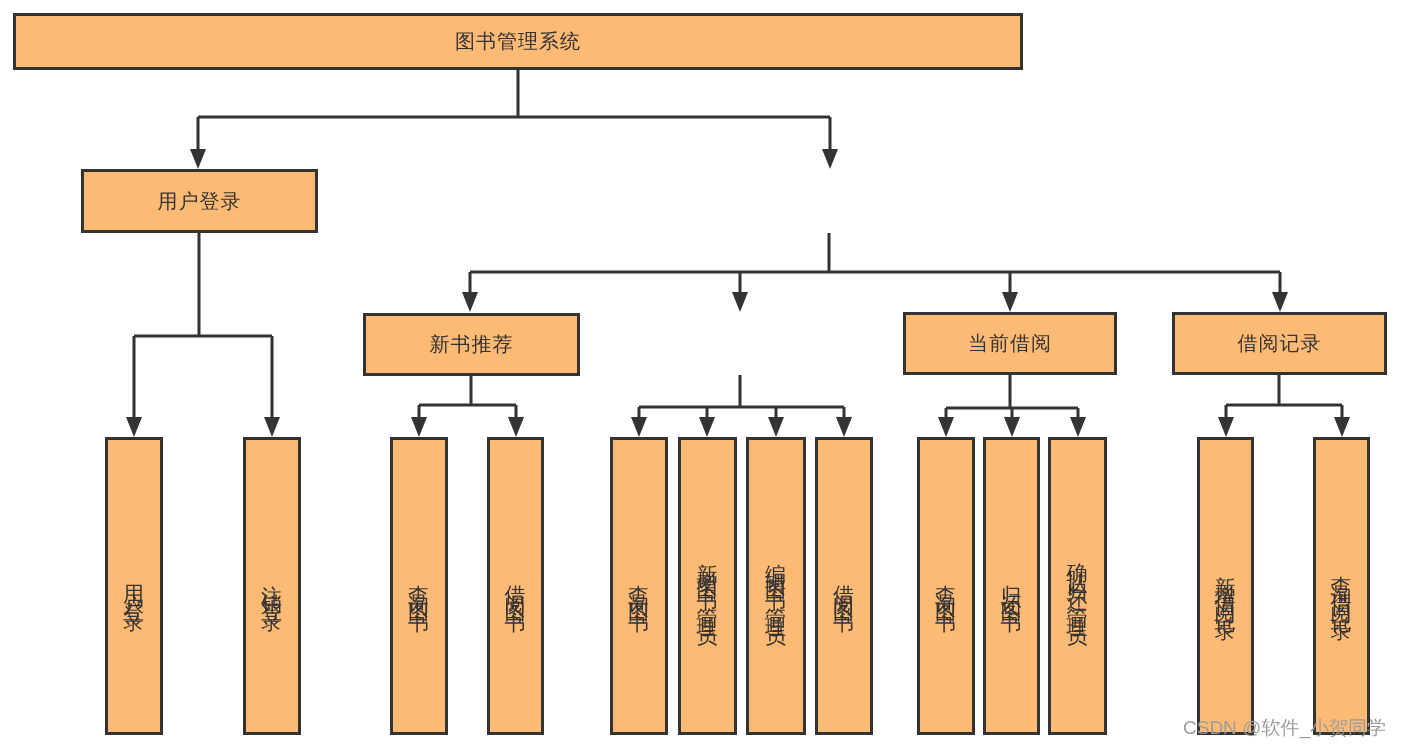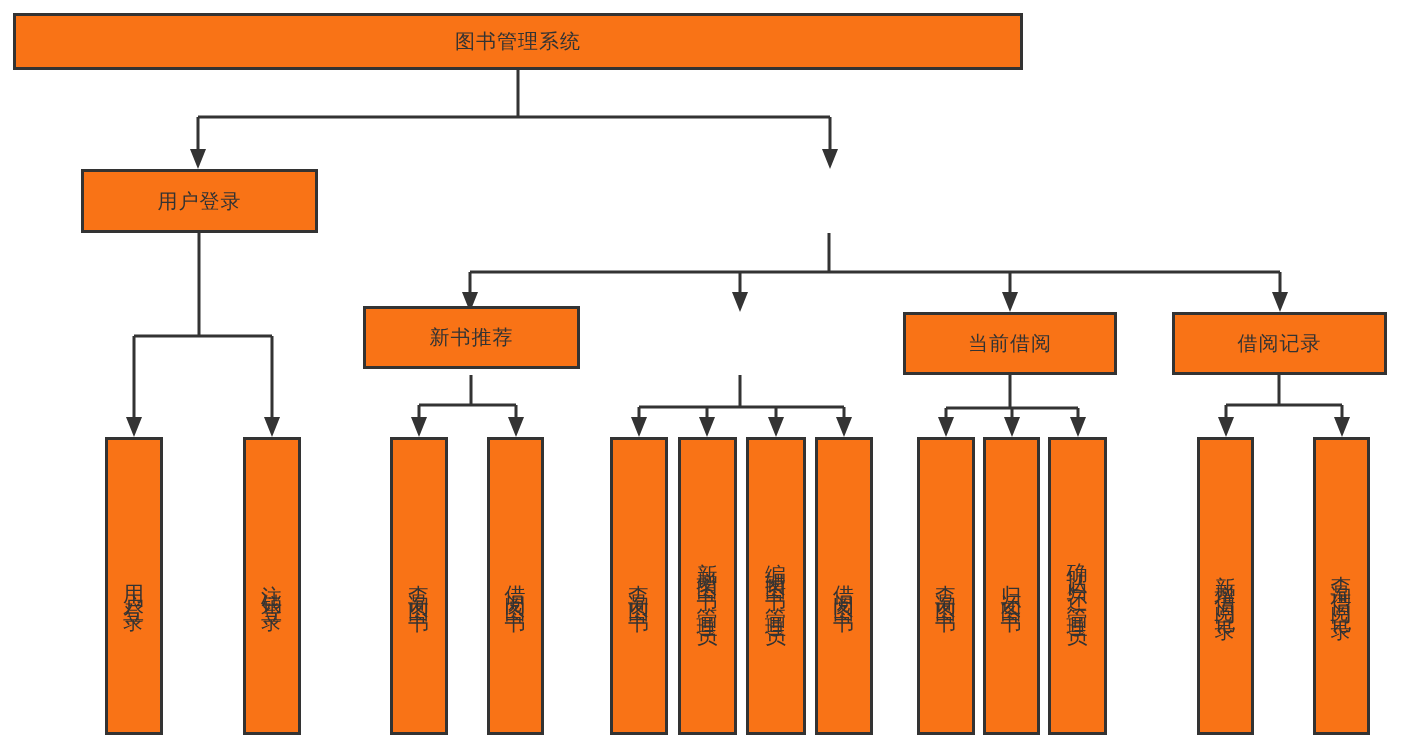--- a/index.html
+++ b/index.html
@@ -15,21 +15,21 @@
     width:1405px;height:747px;
     background:var(--background);
     overflow:hidden;
   }
   .wires{position:absolute;left:0;top:0;width:1405px;height:747px;}
   .wire{stroke:var(--line);stroke-width:3;fill:none;}
   .ah{fill:var(--line);stroke:none;}
   .box{
     position:absolute;box-sizing:border-box;
     border:3px solid var(--line);
-    background:#f97316;
+    background:#fdba74;
     display:flex;align-items:center;justify-content:center;
     color:var(--text);
   }
   .h-label{font-size:20px;letter-spacing:1px;white-space:nowrap;}
   .v-label{
     writing-mode:vertical-rl;
     text-orientation:mixed;
     font-size:21px;
     letter-spacing:9px;
     line-height:1;
@@ -99,21 +99,21 @@
   </svg>
 
   <div class="box" style="left:13px;top:13px;width:1010px;height:57px">
     <span class="h-label">图书管理系统</span>
   </div>
 
   <div class="box" style="left:81px;top:169px;width:237px;height:64px">
     <span class="h-label">用户登录</span>
   </div>
 
-  <div class="box" style="left:363px;top:306px;width:217px;height:63px">
+  <div class="box" style="left:363px;top:313px;width:217px;height:63px">
     <span class="h-label">新书推荐</span>
   </div>
   <div class="box" style="left:903px;top:312px;width:214px;height:63px">
     <span class="h-label">当前借阅</span>
   </div>
   <div class="box" style="left:1172px;top:312px;width:215px;height:63px">
     <span class="h-label">借阅记录</span>
   </div>
 
   <div class="box" style="left:105px;top:437px;width:58px;height:298px">
@@ -153,14 +153,15 @@
     <span class="v-label">确认归还（管理员）</span>
   </div>
 
   <div class="box" style="left:1197px;top:437px;width:57px;height:298px">
     <span class="v-label">新增借阅记录</span>
   </div>
   <div class="box" style="left:1313px;top:437px;width:57px;height:298px">
     <span class="v-label">查询借阅记录</span>
   </div>
 
+  <div class="wm">CSDN @软件_小贺同学</div>
 
 </div>
 
 </body></html>

